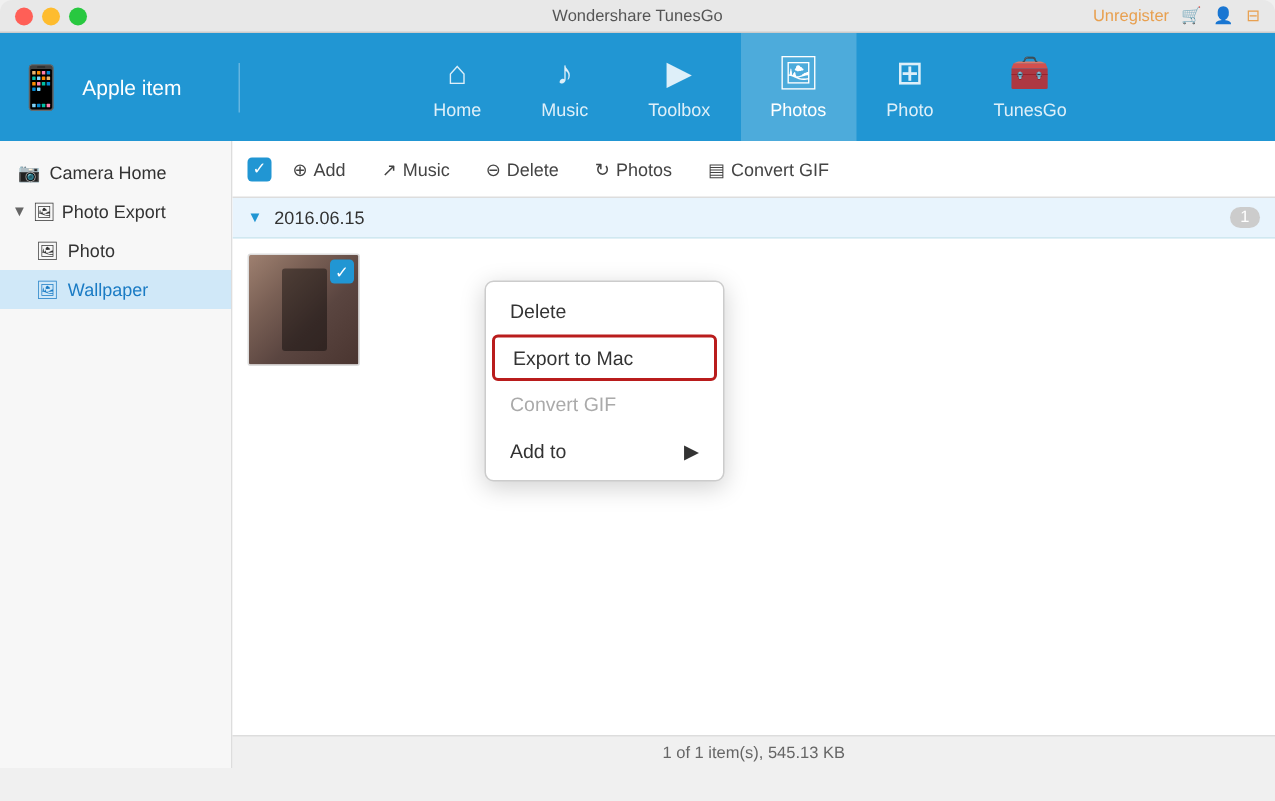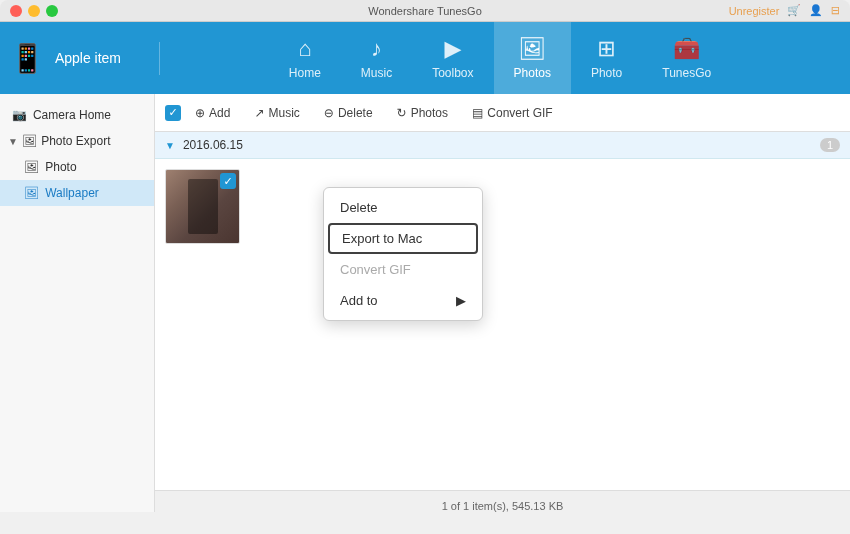--- a/index.html
+++ b/index.html
@@ -269,35 +269,35 @@
       padding: 8px 16px;
       cursor: pointer;
       font-size: 13px;
       color: #333;
       display: flex;
       align-items: center;
       justify-content: space-between;
     }
     .context-menu-item.highlighted {
       background: white;
-      border: 2px solid #404040;
+      border: 2px solid #b91c1c;
       border-radius: 4px;
       margin: 0 4px;
       padding: 6px 12px;
       color: #333;
     }
     .context-menu-item.disabled { color: #aaa; cursor: default; }
 
     
     .status-bar {
       height: 22px;
       background: #f0f0f0;
       border-top: 1px solid #ddd;
       display: flex;
-      align-items: flex-end;
+      align-items: center;
       justify-content: center;
       font-size: 11px;
       color: #666;
     }
 
     .checkbox-blue {
       width: 16px;
       height: 16px;
       background: #2196d3;
       border-radius: 3px;

